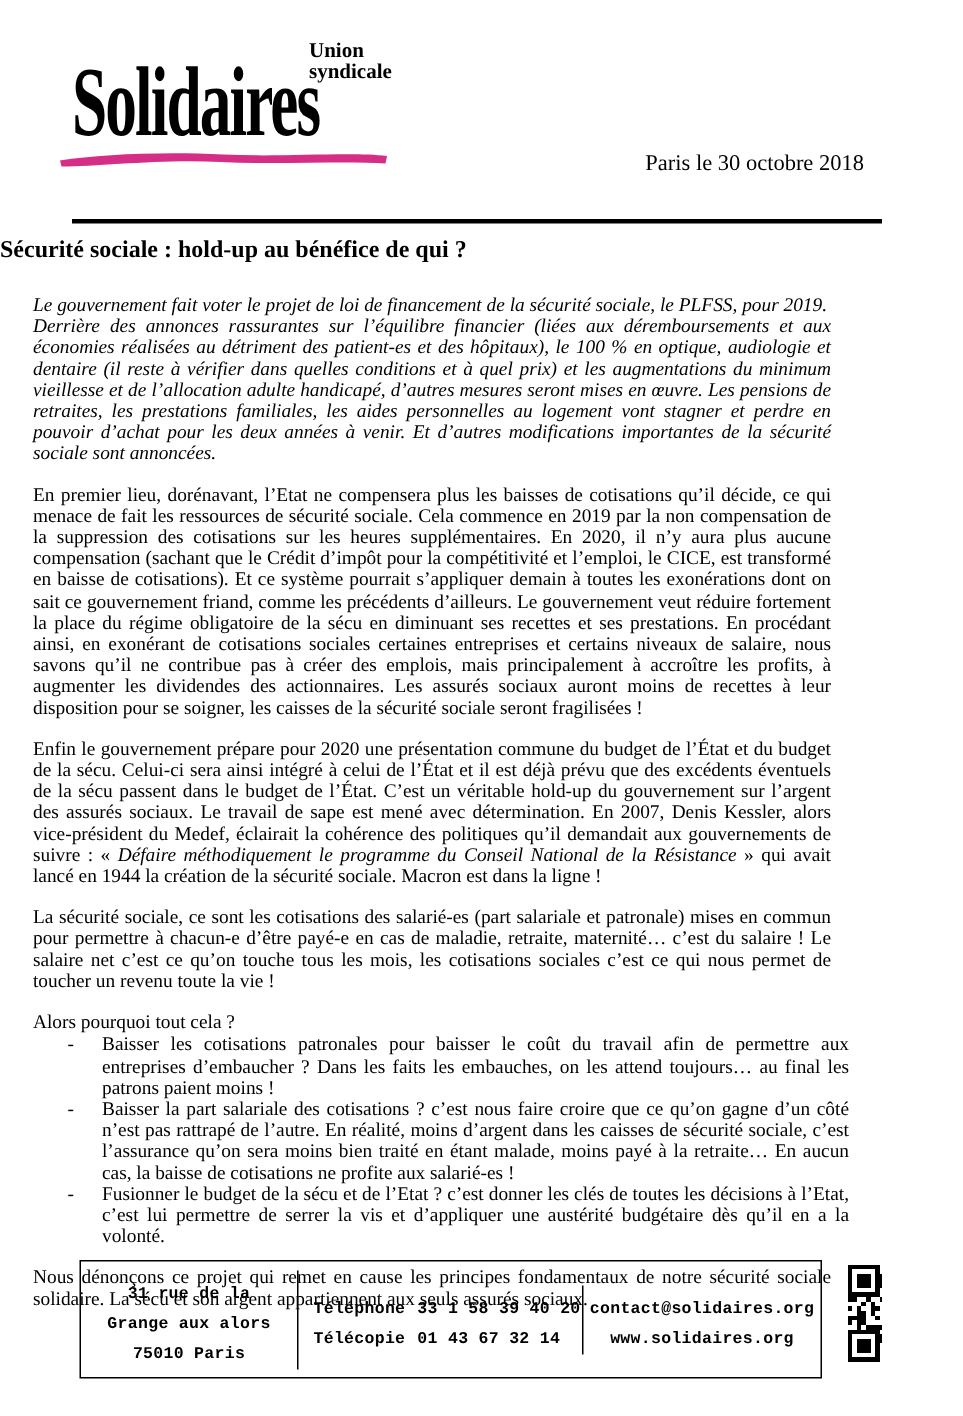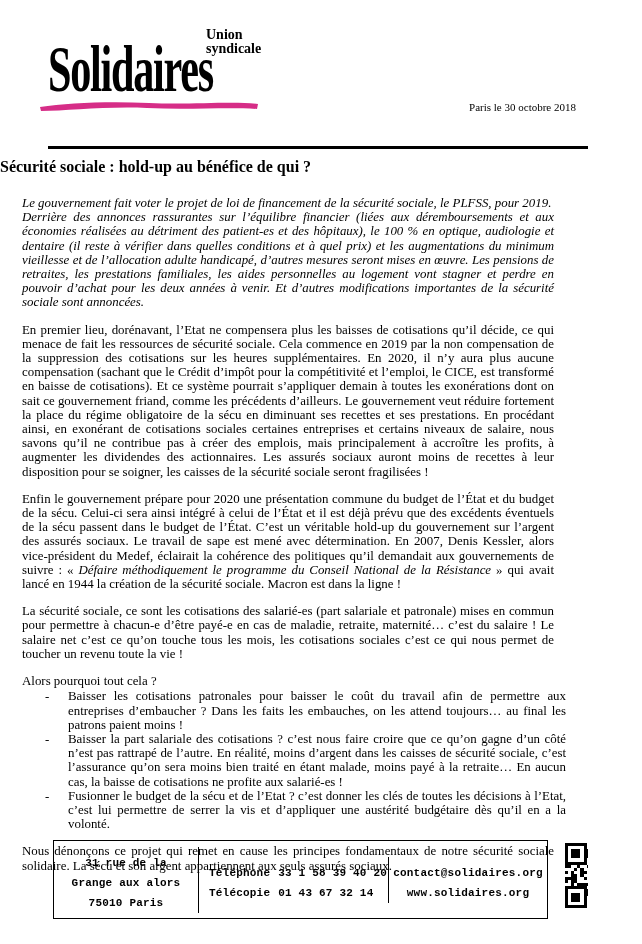--- a/index.html
+++ b/index.html
@@ -20,21 +20,21 @@
     letter-spacing:-2px;
     transform:scaleX(0.64); transform-origin:left top;
     white-space:nowrap;
   }
   .logo-tagline {
     position:absolute; left:158px; top:8px;
     font-weight:bold; font-size:14px; line-height:14px;
   }
   .logo-stroke { position:absolute; left:-11px; top:78px; width:224px; height:15px; }
 
-  .dateline { position:absolute; right:12px; top:101px; font-size:11px; }
+  .dateline { position:absolute; right:12px; top:101px; font-size:15px; }
 
   .rule { position:absolute; left:48px; right:0; top:146px; height:2.5px; background:#000; }
 
   .title {
     position:absolute; left:0; right:0; top:158px;
     text-align:left; font-size:16px; font-weight:bold;
   }
 
   
   .body {

